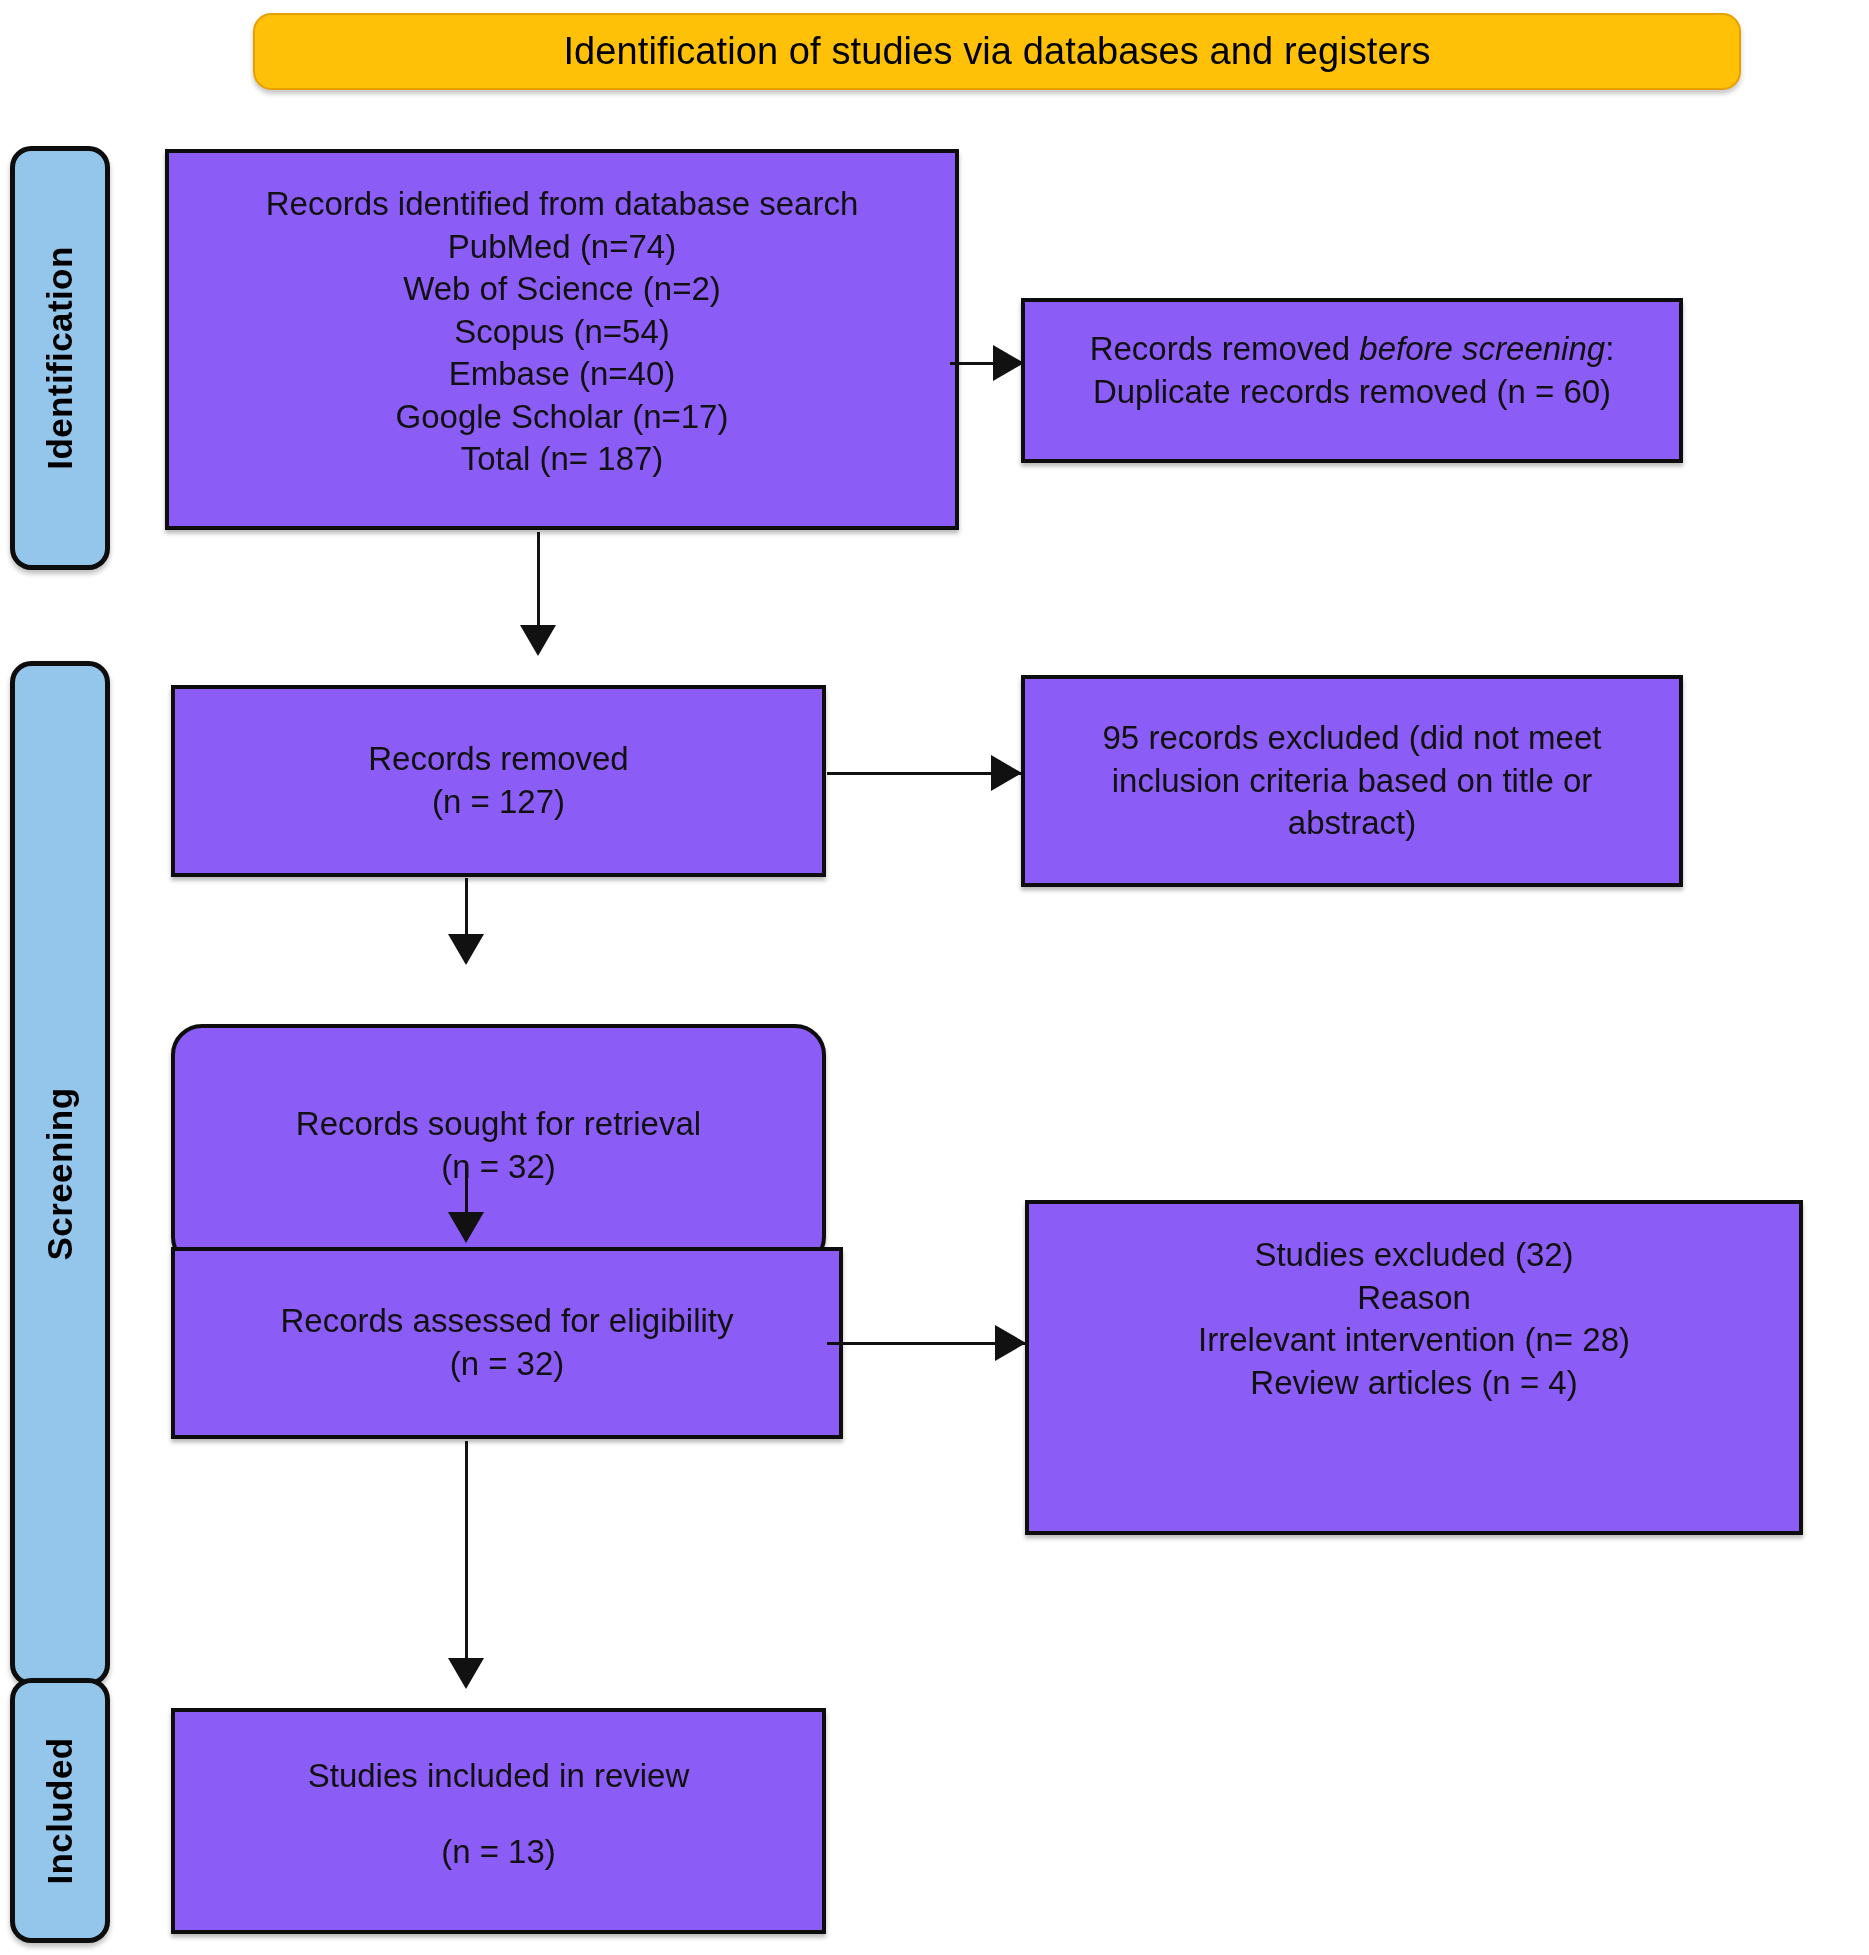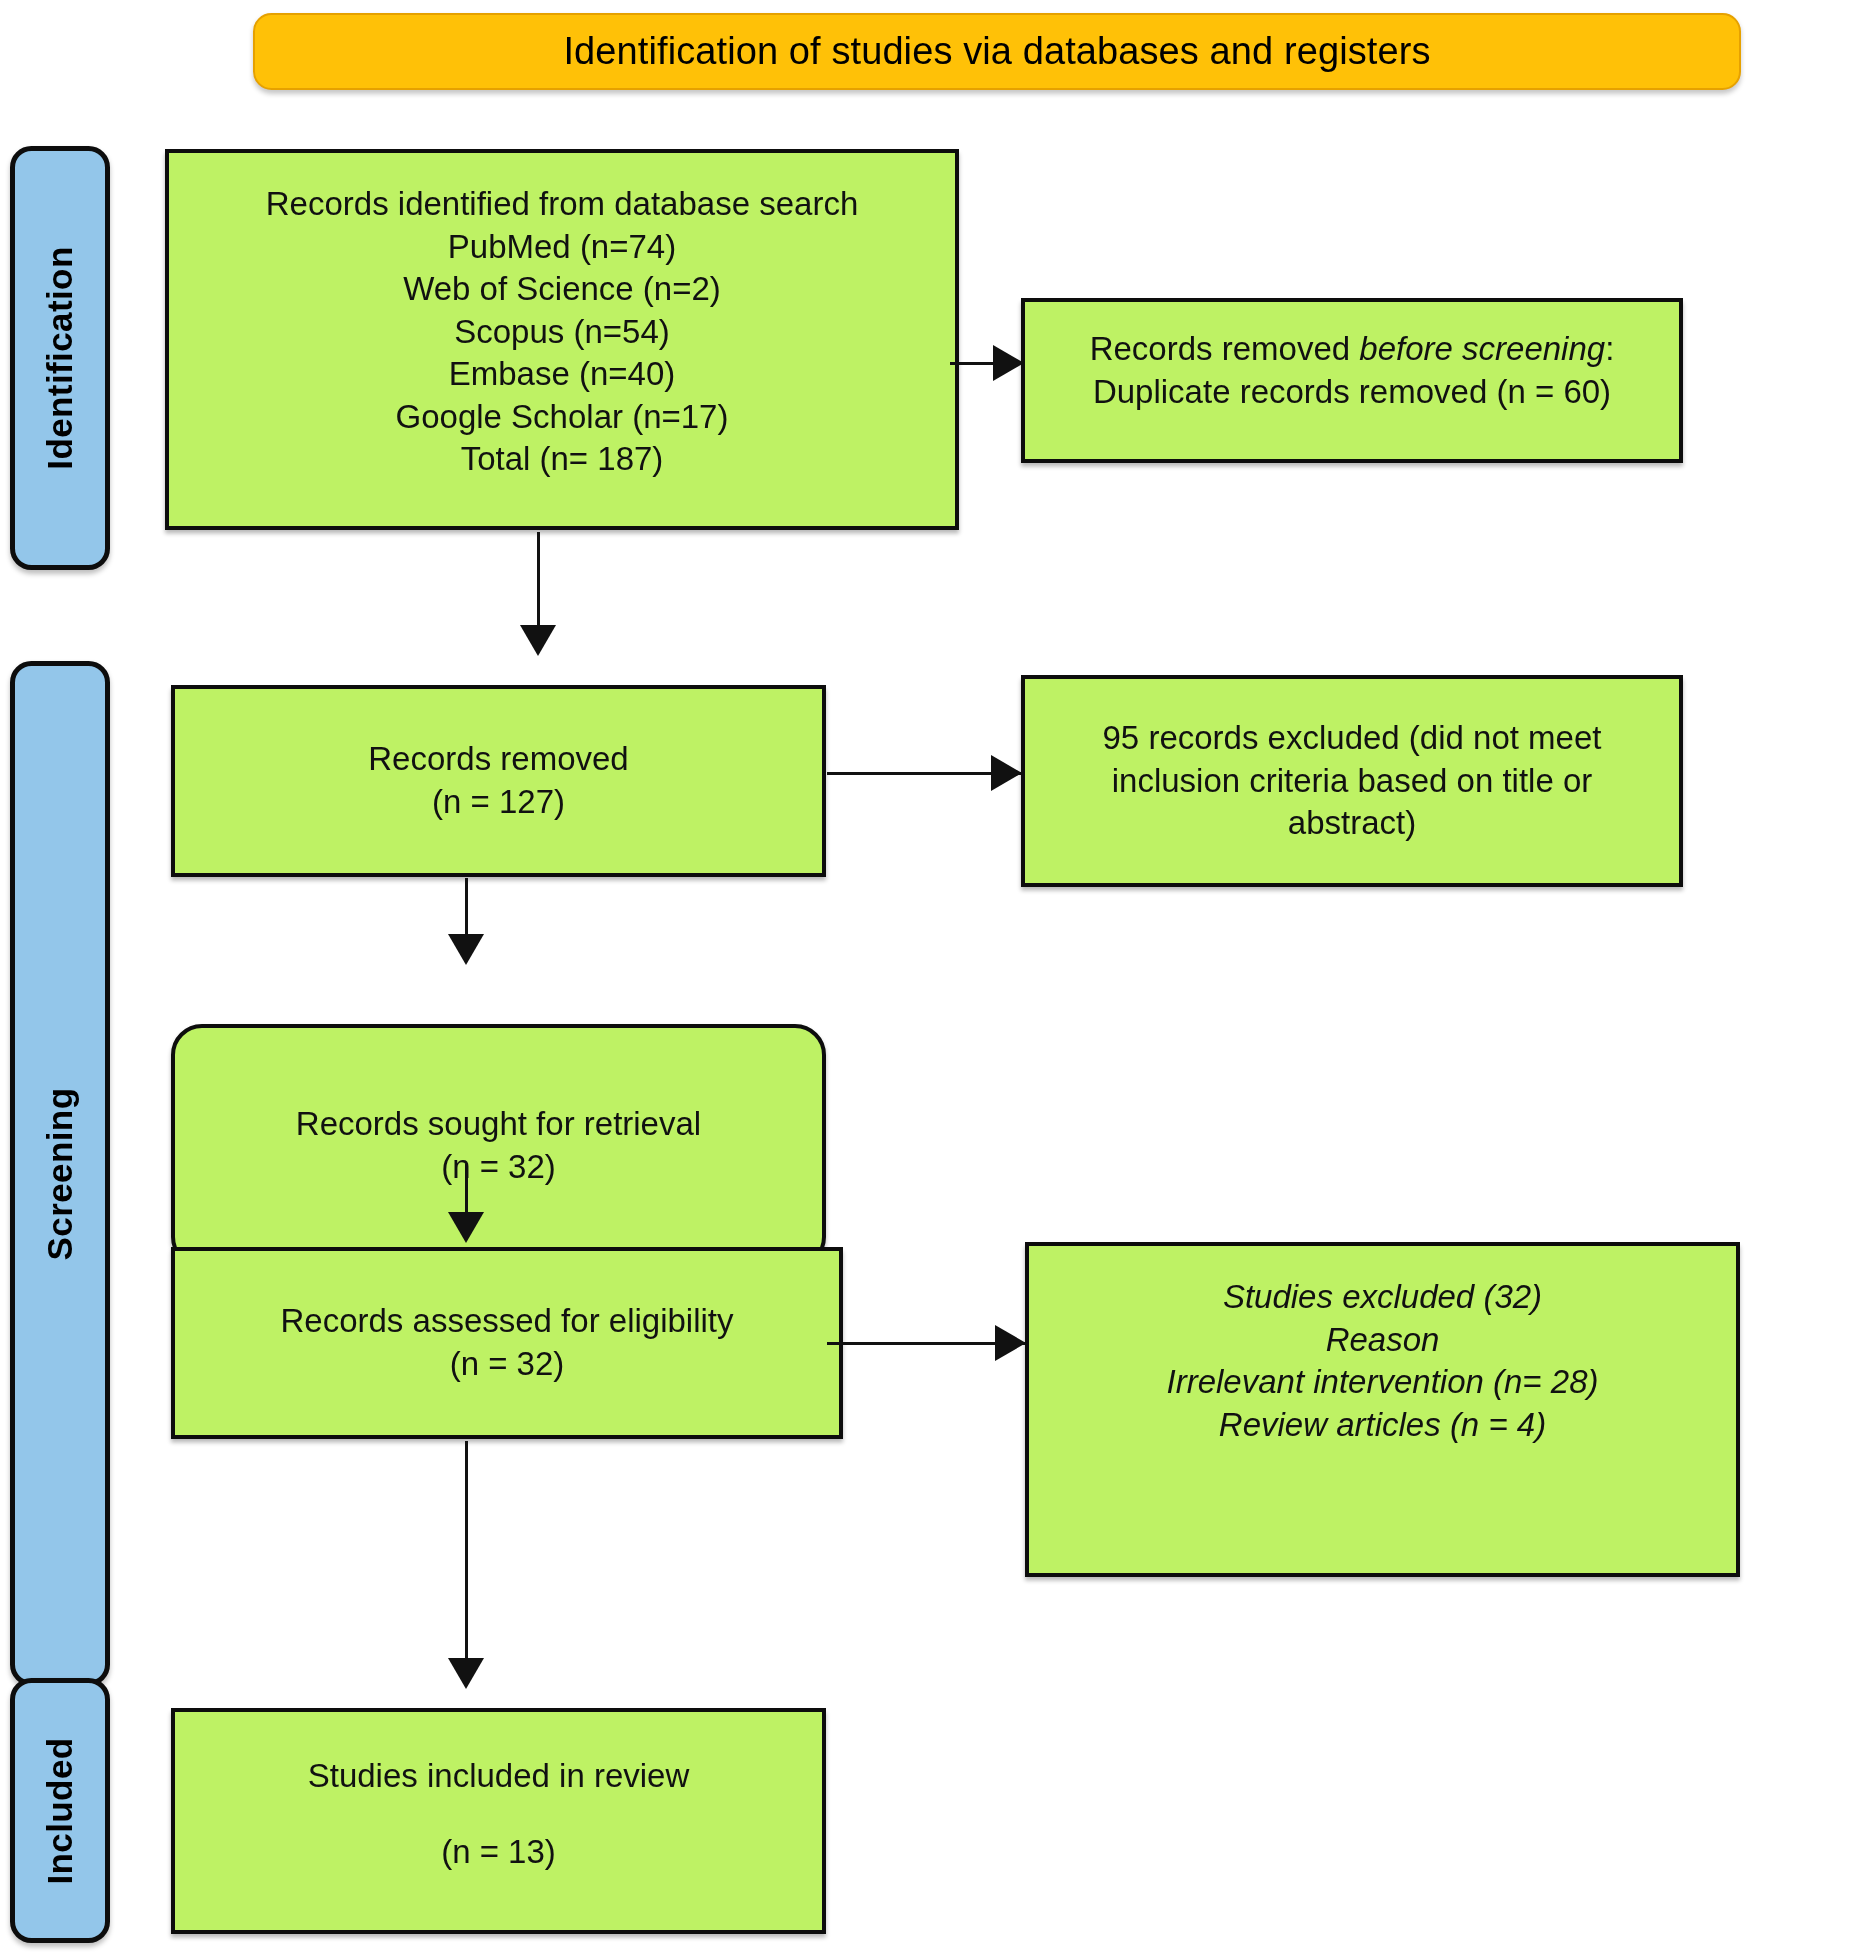--- a/index.html
+++ b/index.html
@@ -64,21 +64,21 @@
     color: #000000;
     letter-spacing: 0.4px;
   }
   #stage-identification { left: 10px;  top: 146px;  width: 100px; height: 424px; }
   #stage-screening     { left: 10px;  top: 661px;  width: 100px; height: 1025px; }
   #stage-included      { left: 10px;  top: 1678px; width: 100px; height: 265px; }
 
   
   .flow-box {
     position: absolute;
-    background: #bef264;
+    background: #8b5cf6;
     border: 4.3px solid #0d0d0d;
     box-sizing: border-box;
     display: flex;
     flex-direction: column;
     justify-content: center;
     box-shadow: 0 3.6px 4.3px rgba(0,0,0,0.28);
   }
   .flow-box .line {
     font-size: 33px;
     color: #111111;
@@ -95,21 +95,21 @@
   #box-removed      { left: 1021px; top: 298px;  width: 662px;  height: 165px; }
   #box-removed .stack { padding: 0 21.4px; }
   #box-removed .line  { text-align: center; }
 
   #box-screened     { left: 171px;  top: 685px;  width: 655px;  height: 192px; }
   #box-excluded-95  { left: 1021px; top: 675px;  width: 662px;  height: 212px; }
 
   #box-sought       { left: 171px;  top: 1024px; width: 655px;  height: 244px; border-radius: 31px; }
 
   #box-assessed     { left: 171px;  top: 1247px; width: 672px;  height: 192px; }
-  #box-excluded-32  { left: 1025px; top: 1242px; width: 715px; height: 335px; font-style: italic; }
+  #box-excluded-32  { left: 1025px; top: 1200px; width: 778px; height: 335px; }
 
   #box-included     { left: 171px;  top: 1708px; width: 655px;  height: 226px; }
 
   
   #box-identified { justify-content: flex-start; padding-top: 30px; }
   #box-excluded-32 { justify-content: flex-start; padding-top: 30px; }
   #box-included   { justify-content: flex-start; padding-top: 43px; gap: 33px; }
   #box-removed    { justify-content: flex-start; padding-top: 26px; }
 
   

